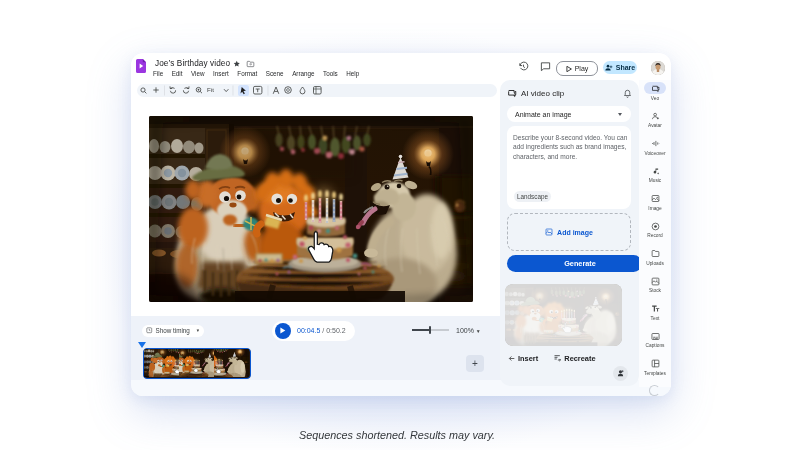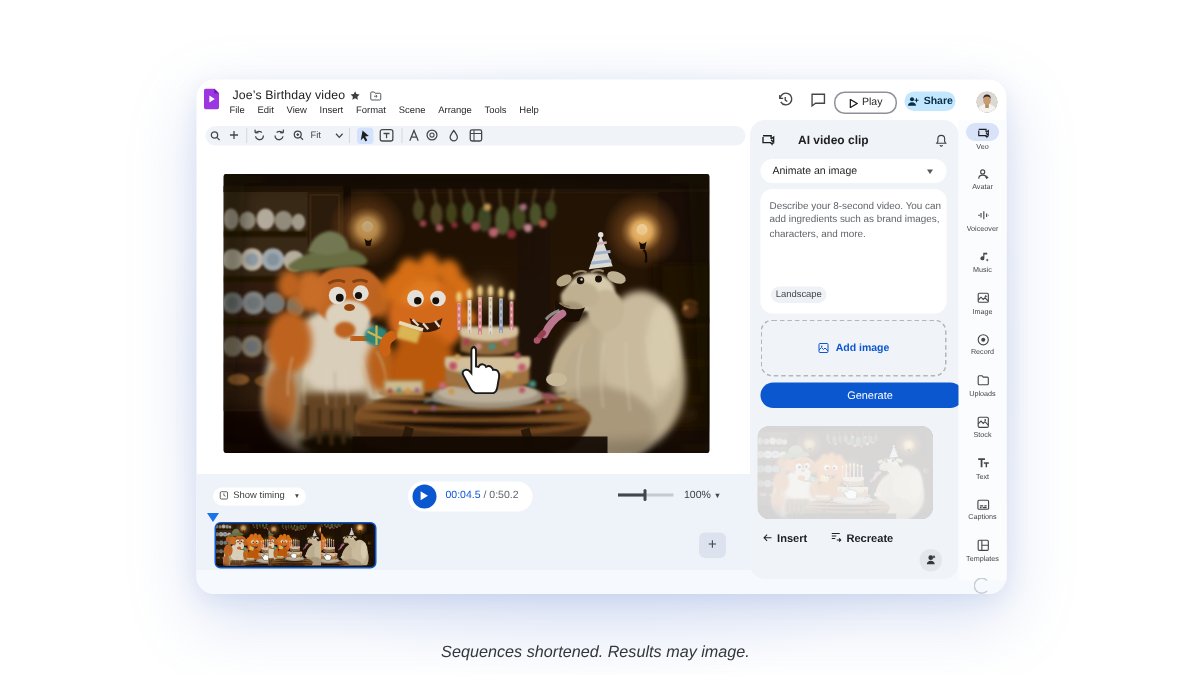--- a/index.html
+++ b/index.html
@@ -42,32 +42,32 @@
   .zoomer{left:412px;top:329px;width:37px;height:2px;background:#c7cbd1;}
   .zoomerleft{left:412px;top:329.2px;width:18px;height:1.6px;background:#40464d;}
   .zoomthumb{left:429px;top:326px;width:2.4px;height:8px;background:#40464d;border-radius:1px;}
   .pct{left:456px;top:327px;font-size:7px;color:#3c4043;}
   .playhead{left:138px;top:342px;width:0;height:0;border-left:4.5px solid transparent;border-right:4.5px solid transparent;border-top:6px solid #1a73e8;}
   .strip{left:143px;top:348px;width:108px;height:31px;border:1.6px solid #0b57d0;border-radius:4px;overflow:hidden;background:#201510;box-sizing:border-box;}
   .addclip{left:466px;top:355px;width:18px;height:17px;background:#dde3ee;border-radius:4px;
     display:flex;align-items:center;justify-content:center;font-size:10px;color:#41464c;}
   
   .panel{left:500px;top:80px;width:139px;height:306px;background:#f0f4f9;border-radius:10px 10px 10px 10px;}
-  .ptitle{left:532px;top:89px;font-size:8px;font-weight:bold;color:#1f1f1f;}
+  .ptitle{left:521px;top:89px;font-size:8px;font-weight:normal;color:#1f1f1f;}
   .dropdown{left:507px;top:106px;width:124px;height:16px;background:#fff;border-radius:8px;
     font-size:7px;color:#1f1f1f;display:flex;align-items:center;padding-left:8px;box-sizing:border-box;}
   .ddcaret{left:618px;top:112.5px;width:0;height:0;border-left:2.6px solid transparent;border-right:2.6px solid transparent;border-top:3px solid #54585e;}
   .desccard{left:507px;top:126px;width:124px;height:83px;background:#fff;border-radius:8px;}
   .desc{left:513px;top:132.5px;width:120px;font-size:6.6px;line-height:9.8px;color:#5f6368;letter-spacing:0px;}
   .chip{left:514px;top:191px;width:37px;height:11px;background:#eef1f5;border-radius:6px;
     font-size:6.3px;color:#444746;display:flex;align-items:center;justify-content:center;}
   .dashbox{left:507px;top:213px;width:124px;height:38px;border:0.9px dashed #b2b7be;border-radius:8px;box-sizing:border-box;
     display:flex;align-items:center;justify-content:center;gap:4px;font-size:7px;color:#0b57d0;font-weight:bold;}
   .genbtn{left:507px;top:255px;width:124px;height:17px;background:#0b57d0;border-radius:9px;
-    display:flex;align-items:center;justify-content:center;font-size:7.3px;color:#fff;font-weight:normal;padding-left:11px;}
+    display:flex;align-items:center;justify-content:center;font-size:7.3px;color:#fff;font-weight:bold;padding-left:11px;}
   .faded{left:505px;top:284px;width:117px;height:62px;border-radius:8px;overflow:hidden;background:#fff;}
   .faded svg{opacity:.44;}
   .fadedwash{left:505px;top:284px;width:117px;height:62px;border-radius:8px;background:rgba(248,249,251,.66);}
   .insrow{left:508px;top:353.5px;font-size:7.4px;color:#202124;font-weight:bold;}
   .micbtn{left:613px;top:366px;width:15px;height:15px;border-radius:50%;background:#e3e7ec;
     display:flex;align-items:center;justify-content:center;}
   
   .rail{left:639px;top:80px;width:32px;height:307px;background:#fbfcfe;}
   .railitem{position:absolute;width:32px;text-align:center;font-size:4.8px;color:#444746;}
   .veopill{left:644px;top:82px;width:22px;height:12px;background:#d8e2f9;border-radius:6px;}
@@ -643,14 +643,14 @@
       <path d="M6 14 h6 M14 14 h4 M6 17 h3 M11 17 h7"></path>
   </svg>
   <div class="abs railitem" style="left:639px;top:343px;">Captions</div>
   <svg class="abs" style="left:650.5px;top:359.0px;width:9px;height:9px" viewBox="0 0 24 24" fill="none" stroke="#444746" stroke-width="2">
     <rect x="3" y="3" width="18" height="18" rx="2"></rect>
       <path d="M9.5 3 v18 M9.5 12 h11.5"></path>
   </svg>
   <div class="abs railitem" style="left:639px;top:370.5px;">Templates</div>
   <div class="abs spin"></div>
 
-  <div class="abs caption">Sequences shortened. Results may image.</div>
+  <div class="abs caption">Sequences shortened. Results may vary.</div>
 </div>
 
 </body></html>

